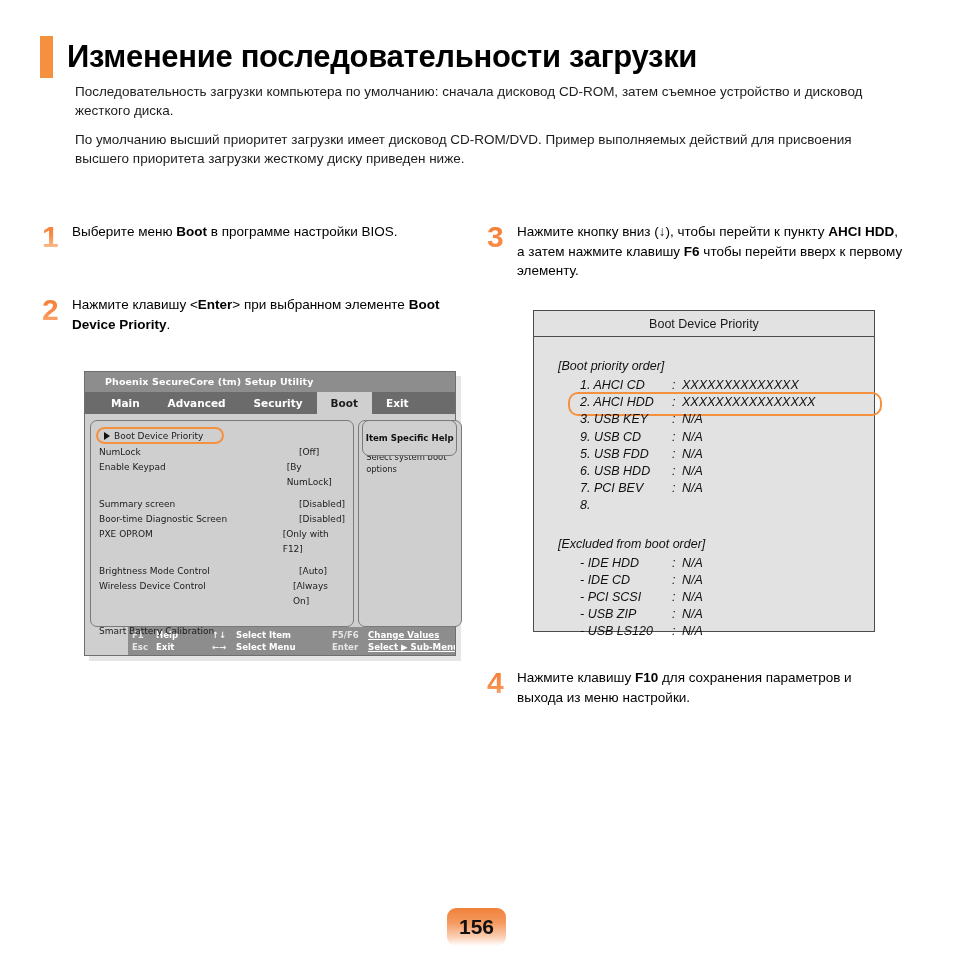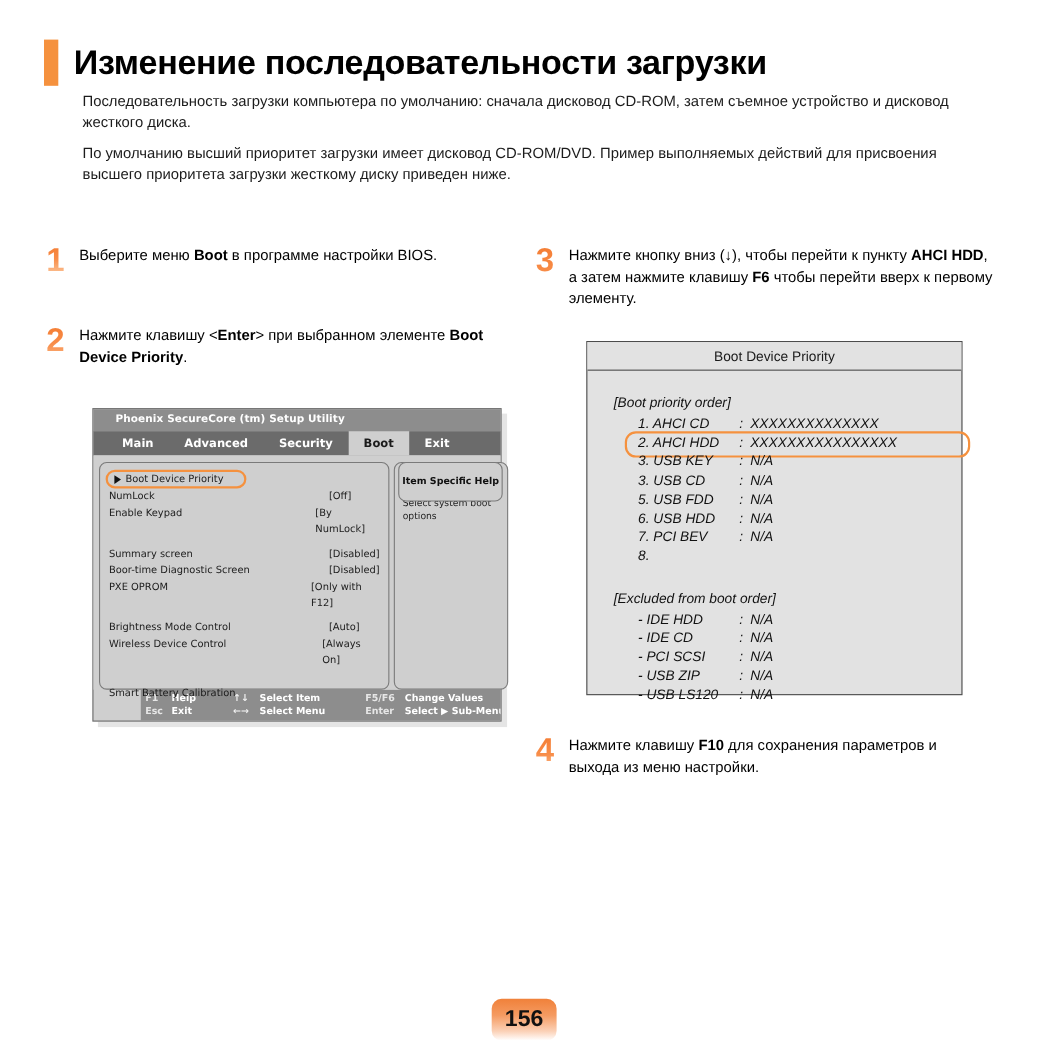--- a/index.html
+++ b/index.html
@@ -113,21 +113,21 @@
   .bios-status {
     height: 28px; background: #8d8d8d; color: #ffffff;
     padding: 2px 0 0 4px; overflow: hidden; margin-left: 43px;
   }
   .status-line { display: flex; align-items: center; font-size: 8.6px; font-weight: bold; line-height: 12px; white-space: nowrap; }
   .status-line .key { color: #e6e6e6; width: 24px; flex: 0 0 24px; }
   .status-line .lbl { width: 46px; flex: 0 0 46px; }
   .status-line .sym { width: 34px; flex: 0 0 34px; text-align: center; color: #f0f0f0; }
   .status-line .act { width: 96px; flex: 0 0 96px; }
   .status-line .key2 { color: #e6e6e6; width: 36px; flex: 0 0 36px; }
-  .status-line .act2 { width: 120px; flex: 0 0 120px; }
+  .status-line .act2 { width: 120px; flex: 0 0 120px; text-decoration: underline; }
 
   
   .bdp {
     position: absolute; left: 533px; top: 310px;
     width: 342px; height: 322px;
     background: #e2e2e2; border: 1px solid #4c4c4c;
   }
   .bdp-head {
     height: 26px; line-height: 26px; text-align: center;
     font-size: 12.5px; color: #1a1a1a;
@@ -308,21 +308,21 @@
           <span class="n">2. AHCI HDD</span>
           <span class="c">:</span>
           <span class="val">XXXXXXXXXXXXXXXX</span>
         </div>
         <div class="bdp-item">
           <span class="n">3. USB KEY</span>
           <span class="c">:</span>
           <span class="val">N/A</span>
         </div>
         <div class="bdp-item">
-          <span class="n">3. USB CD</span>
+          <span class="n">9. USB CD</span>
           <span class="c">:</span>
           <span class="val">N/A</span>
         </div>
         <div class="bdp-item">
           <span class="n">5. USB FDD</span>
           <span class="c">:</span>
           <span class="val">N/A</span>
         </div>
         <div class="bdp-item">
           <span class="n">6. USB HDD</span>

